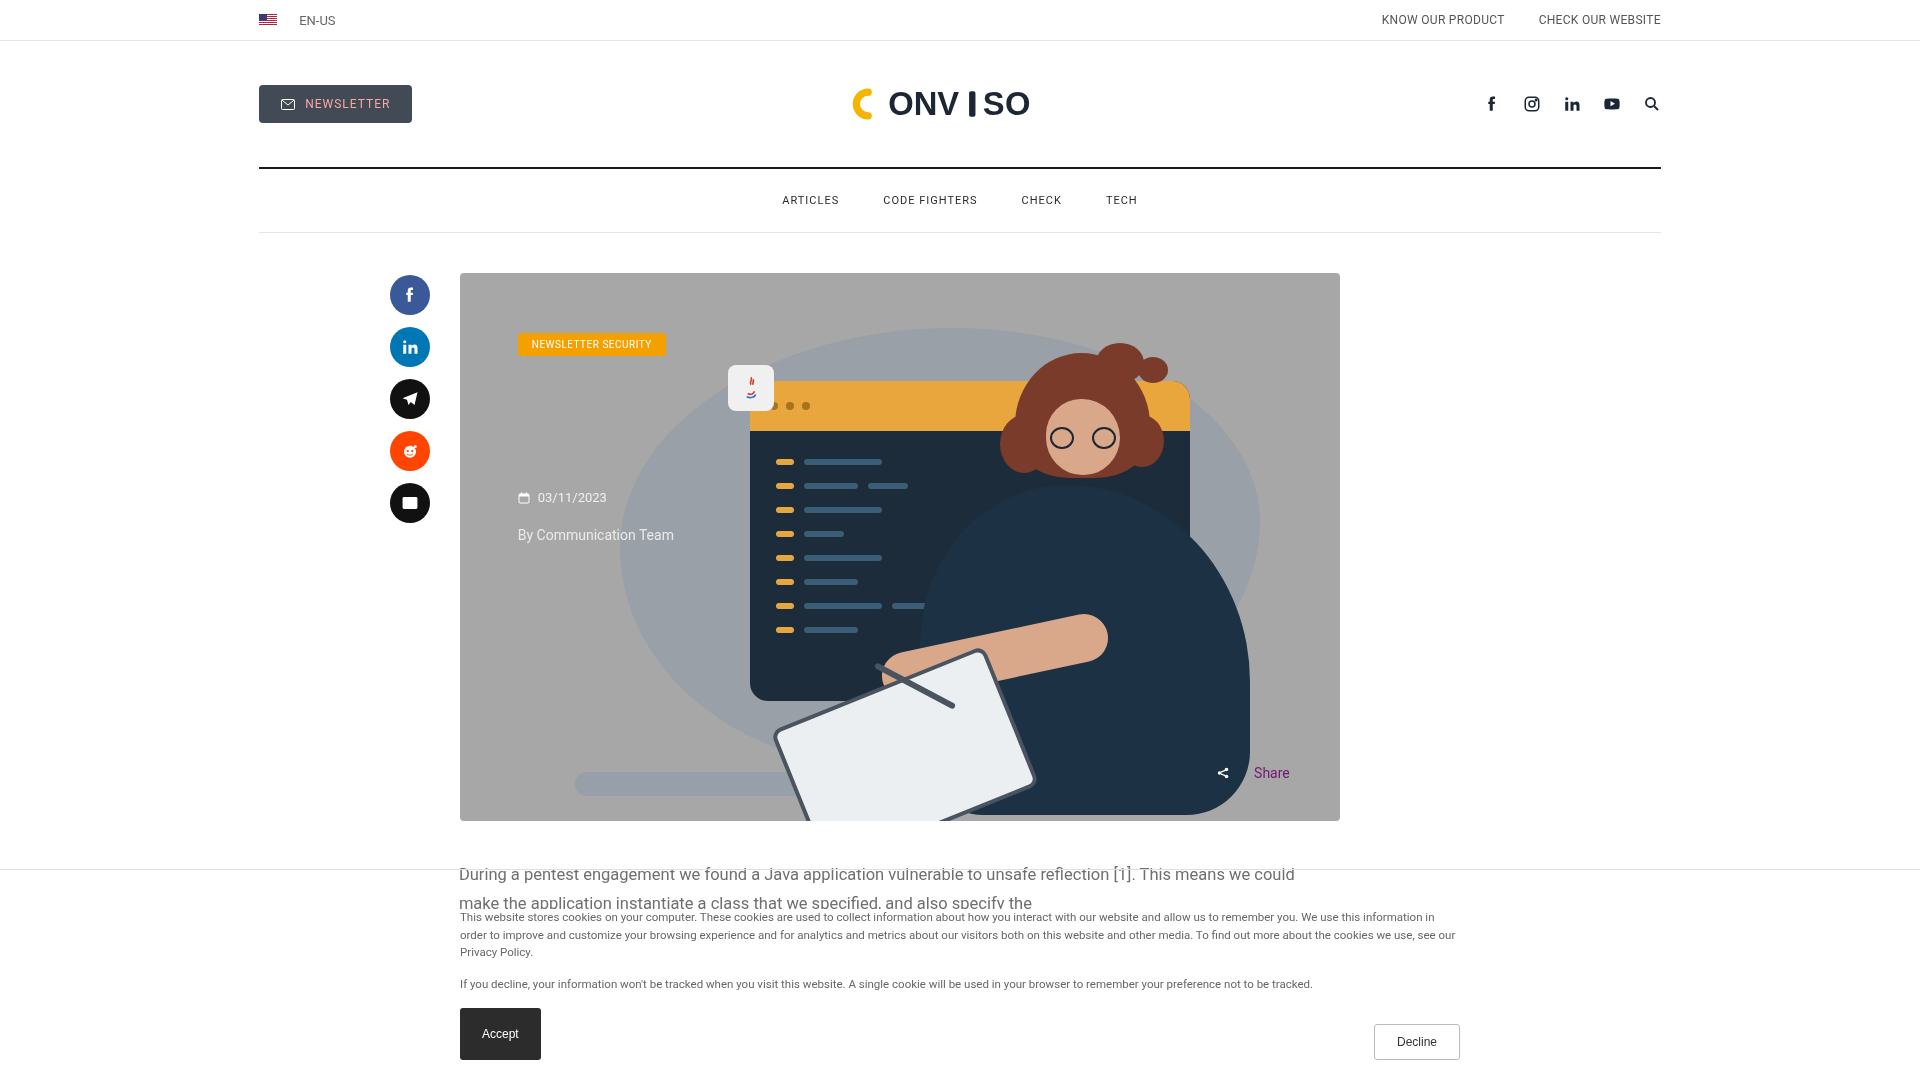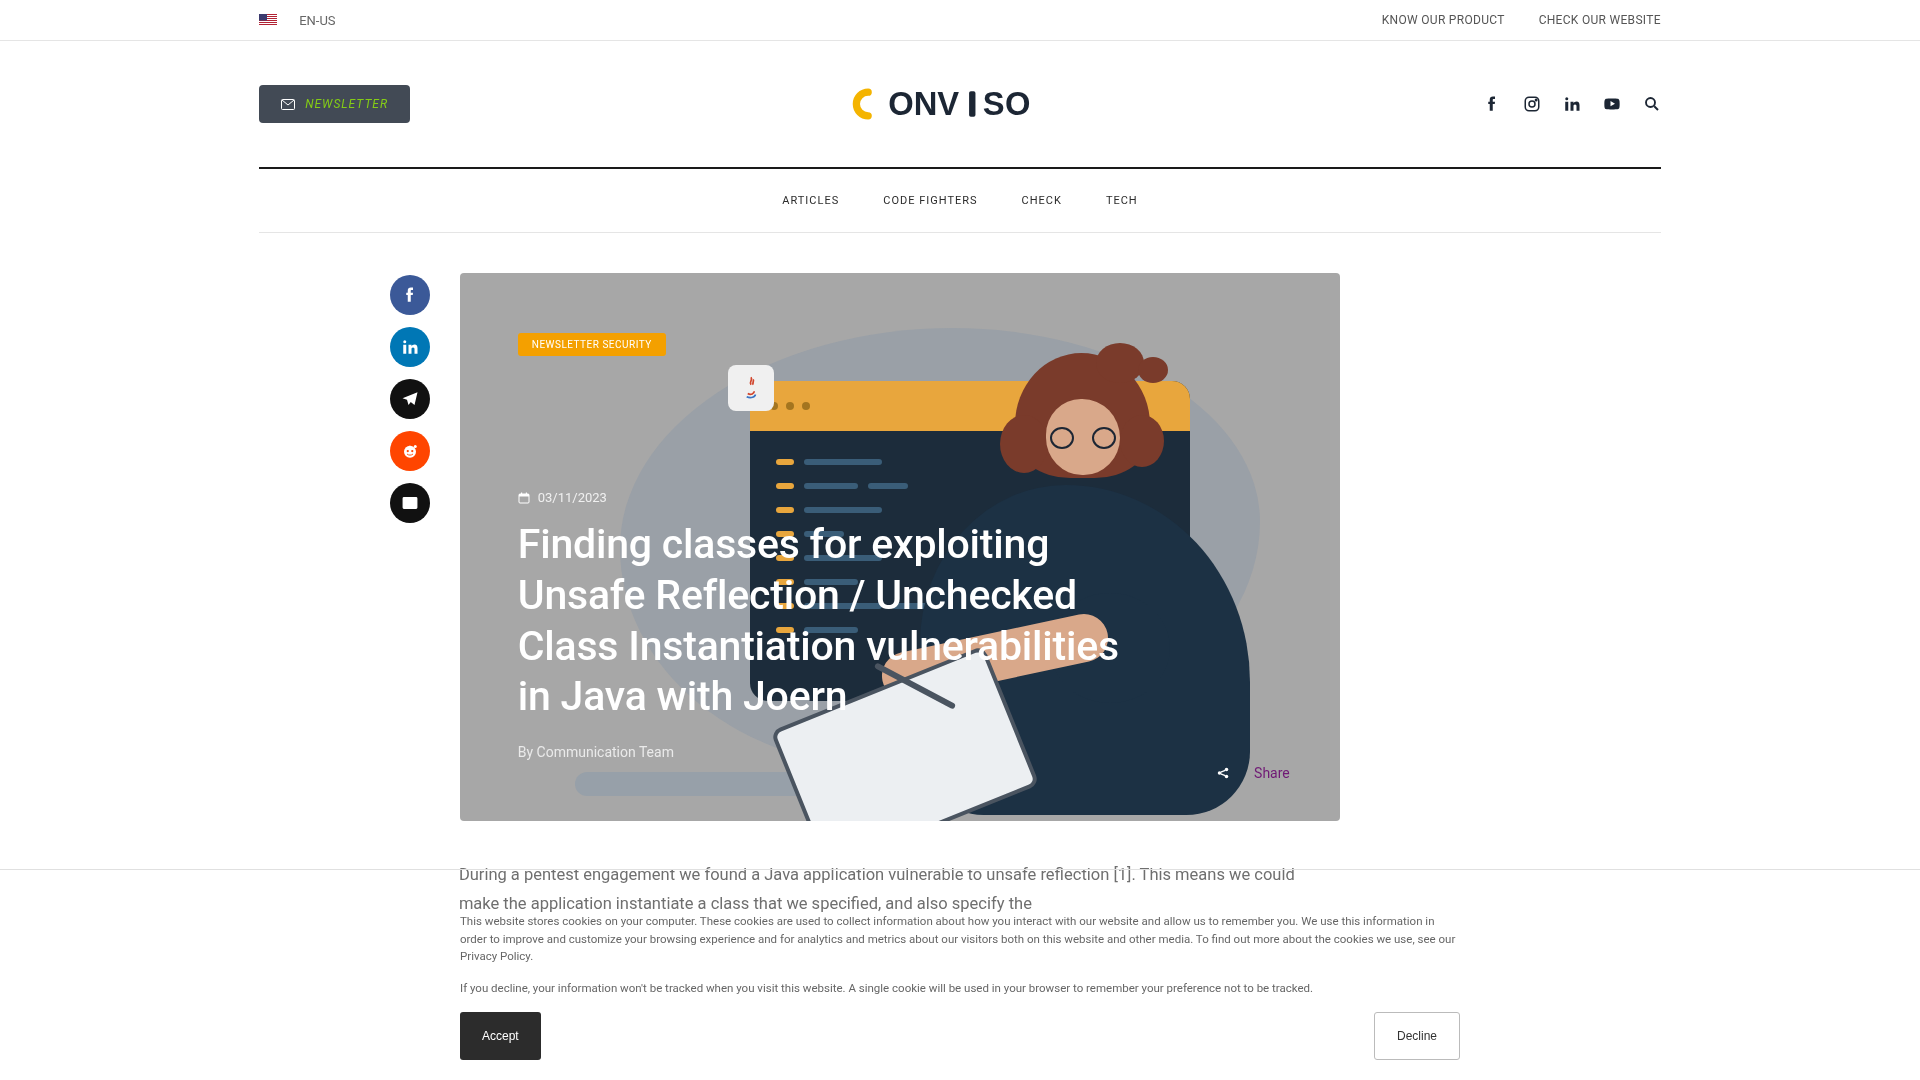--- a/index.html
+++ b/index.html
@@ -8,21 +8,21 @@
     
     .top-bar { height: 41px; border-bottom: 1px solid #e5e5e5; display: flex; justify-content: space-between; align-items: center; padding: 0 13.5%; font-size: 13px; color: #666; }
     .lang { display: flex; align-items: center; gap: 22px; cursor: pointer; }
     .flag { width: 18px; height: 12px; display: inline-block; }
     .flag svg { width: 100%; height: 100%; }
     .top-links { display: flex; gap: 34px; }
     .top-links span { font-size: 12px; letter-spacing: 0.3px; cursor: pointer; color: #555; }
 
     
     .header { height: 126px; display: flex; align-items: center; justify-content: space-between; padding: 0 13.5%; position: relative; }
-    .newsletter-btn { background: #424a55; color: #84cc16; border-radius: 4px; padding: 12px 22px; font-size: 12px; letter-spacing: 1px; display: flex; align-items: center; gap: 10px; cursor: pointer; font-style: italic; }
+    .newsletter-btn { background: #424a55; color: #fca5a5; border-radius: 4px; padding: 12px 22px; font-size: 12px; letter-spacing: 1px; display: flex; align-items: center; gap: 10px; cursor: pointer; }
     .newsletter-btn .mail-icn { width: 14px; height: 11px; display: inline-block; }
     .logo { position: absolute; left: 50%; transform: translateX(-50%); display: flex; align-items: center; font-size: 30px; font-weight: 600; color: #15803d; letter-spacing: 0.5px; }
     .logo svg { height: 40px; }
     .social-row { display: flex; align-items: center; gap: 22px; }
     .social-row .icn { width: 18px; height: 18px; color: #1c2634; cursor: pointer; display: flex; align-items: center; justify-content: center; }
 
     
     .nav-divider { margin: 0 13.5%; border-top: 2px solid #1a1a1a; }
     .nav { height: 64px; display: flex; align-items: center; justify-content: center; gap: 44px; border-bottom: 1px solid #e5e5e5; margin: 0 13.5%; }
     .nav a { font-size: 11px; letter-spacing: 1px; color: #2b2b2b; cursor: pointer; }
@@ -89,21 +89,21 @@
 
     
     .body-text { margin-left: 23.9%; margin-top: 40px; width: 880px; font-size: 16.5px; line-height: 1.75; color: #6f6f6f; padding-bottom: 100px; }
 
     
     .cookie-top-line { position: fixed; left: 0; right: 0; top: 869px; height: 1px; background: #e0e0e0; z-index: 49; }
     .cookie { position: fixed; left: 50%; transform: translateX(-50%); bottom: 20px; width: 1000px; background: #fff; padding: 0; z-index: 50; font-size: 11.5px; line-height: 1.55; color: #666; }
     .cookie p { margin-bottom: 14px; }
     .cookie-btns { display: flex; justify-content: space-between; gap: 30px; margin-top: 8px; }
     .btn-accept { background: #2c2c2c; color: #fff; border: none; padding: 10px 22px; font-size: 12px; border-radius: 3px; cursor: pointer; }
-    .btn-decline { background: #fff; color: #333; border: 1px solid #bbb; padding: 16px 22px; font-size: 12px; border-radius: 3px; cursor: pointer; }
+    .btn-decline { background: #fff; color: #333; border: 1px solid #bbb; padding: 10px 22px; font-size: 12px; border-radius: 3px; cursor: pointer; margin-top: 16px; }
 
     svg { display: block; }
   </style>
 </head>
 <body>
 
 <div class="top-bar">
   <div class="lang">
     <span class="flag">
       <svg viewBox="0 0 18 12">
@@ -307,21 +307,20 @@
         <span class="cal">
             <svg viewBox="0 0 12 12" fill="#fff">
               <rect x="1" y="2" width="10" height="9" rx="1" fill="none" stroke="#fff"></rect>
               <rect x="1" y="2" width="10" height="2.5" fill="#fff"></rect>
               <rect x="3" y="0.5" width="1.2" height="2.5" fill="#fff"></rect>
               <rect x="7.8" y="0.5" width="1.2" height="2.5" fill="#fff"></rect>
             </svg>
           </span>
         <span>03/11/2023</span>
       </div>
-      <h1 class="title">Finding classes for exploiting Unsafe Reflection / Unchecked Class Instantiation vulnerabilities in Java with Joern</h1>
       <div class="byline">
         <span>By </span><span>Communication Team</span>
       </div>
       <div class="share-bot">
         <span>
             <svg viewBox="0 0 16 16" width="14" height="14" fill="#fff">
               <circle cx="4" cy="8" r="2"></circle>
               <circle cx="12" cy="4" r="2"></circle>
               <circle cx="12" cy="12" r="2"></circle>
               <path d="M5.5 7l5-2M5.5 9l5 2" stroke="#fff" stroke-width="1.4"></path>

